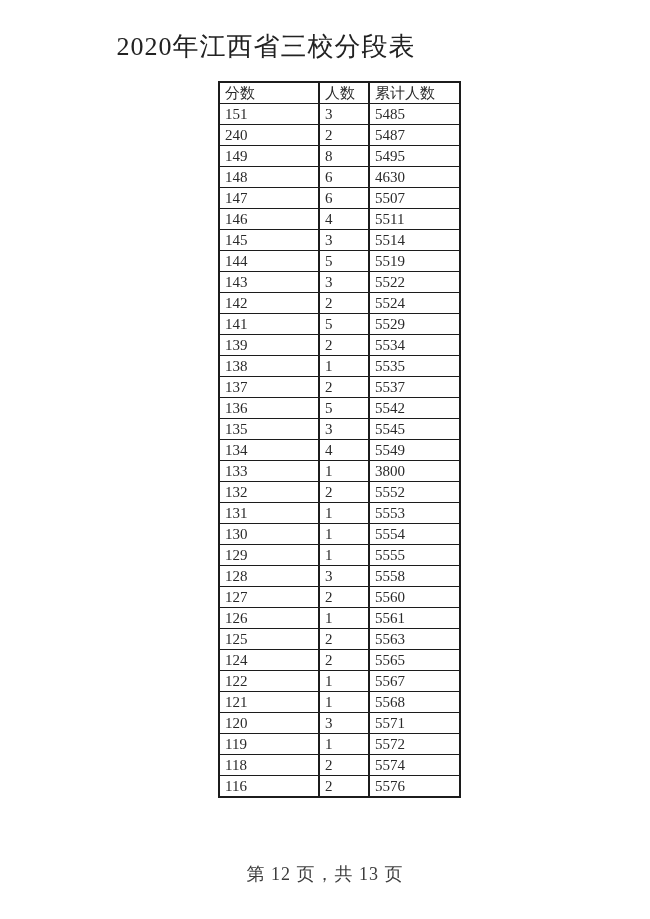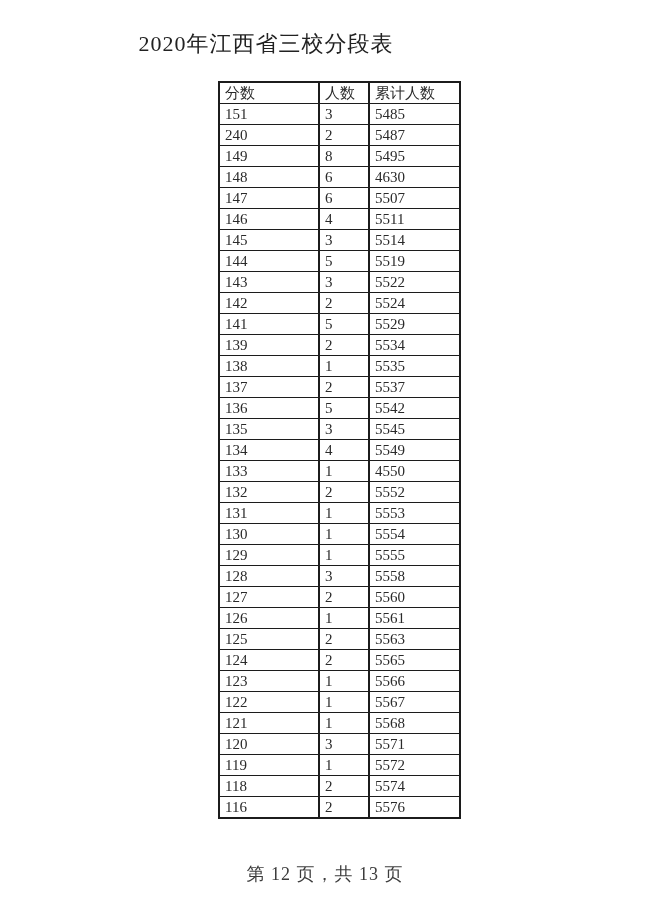--- a/index.html
+++ b/index.html
@@ -14,21 +14,21 @@
     font-family: "Liberation Serif", "DejaVu Serif", serif;
     color: #2a2a2a;
     overflow: hidden;
   }
   .page-title {
     position: absolute;
     top: 29px;
     left: 0;
     width: 532px;
     text-align: center;
-    font-size: 22px;
+    font-size: 26px;
     font-weight: normal;
     letter-spacing: 1px;
     color: #222222;
     margin: 0;
   }
   table.score-table {
     position: absolute;
     left: 202px;
     top: 81px;
     border-collapse: collapse;
@@ -171,21 +171,21 @@
           <td>5545</td>
         </tr>
         <tr>
           <td>134</td>
           <td>4</td>
           <td>5549</td>
         </tr>
         <tr>
           <td>133</td>
           <td>1</td>
-          <td>4550</td>
+          <td>3800</td>
         </tr>
         <tr>
           <td>132</td>
           <td>2</td>
           <td>5552</td>
         </tr>
         <tr>
           <td>131</td>
           <td>1</td>
           <td>5553</td>
@@ -217,25 +217,20 @@
         </tr>
         <tr>
           <td>125</td>
           <td>2</td>
           <td>5563</td>
         </tr>
         <tr>
           <td>124</td>
           <td>2</td>
           <td>5565</td>
-        </tr>
-        <tr>
-          <td>123</td>
-          <td>1</td>
-          <td>5566</td>
         </tr>
         <tr>
           <td>122</td>
           <td>1</td>
           <td>5567</td>
         </tr>
         <tr>
           <td>121</td>
           <td>1</td>
           <td>5568</td>

